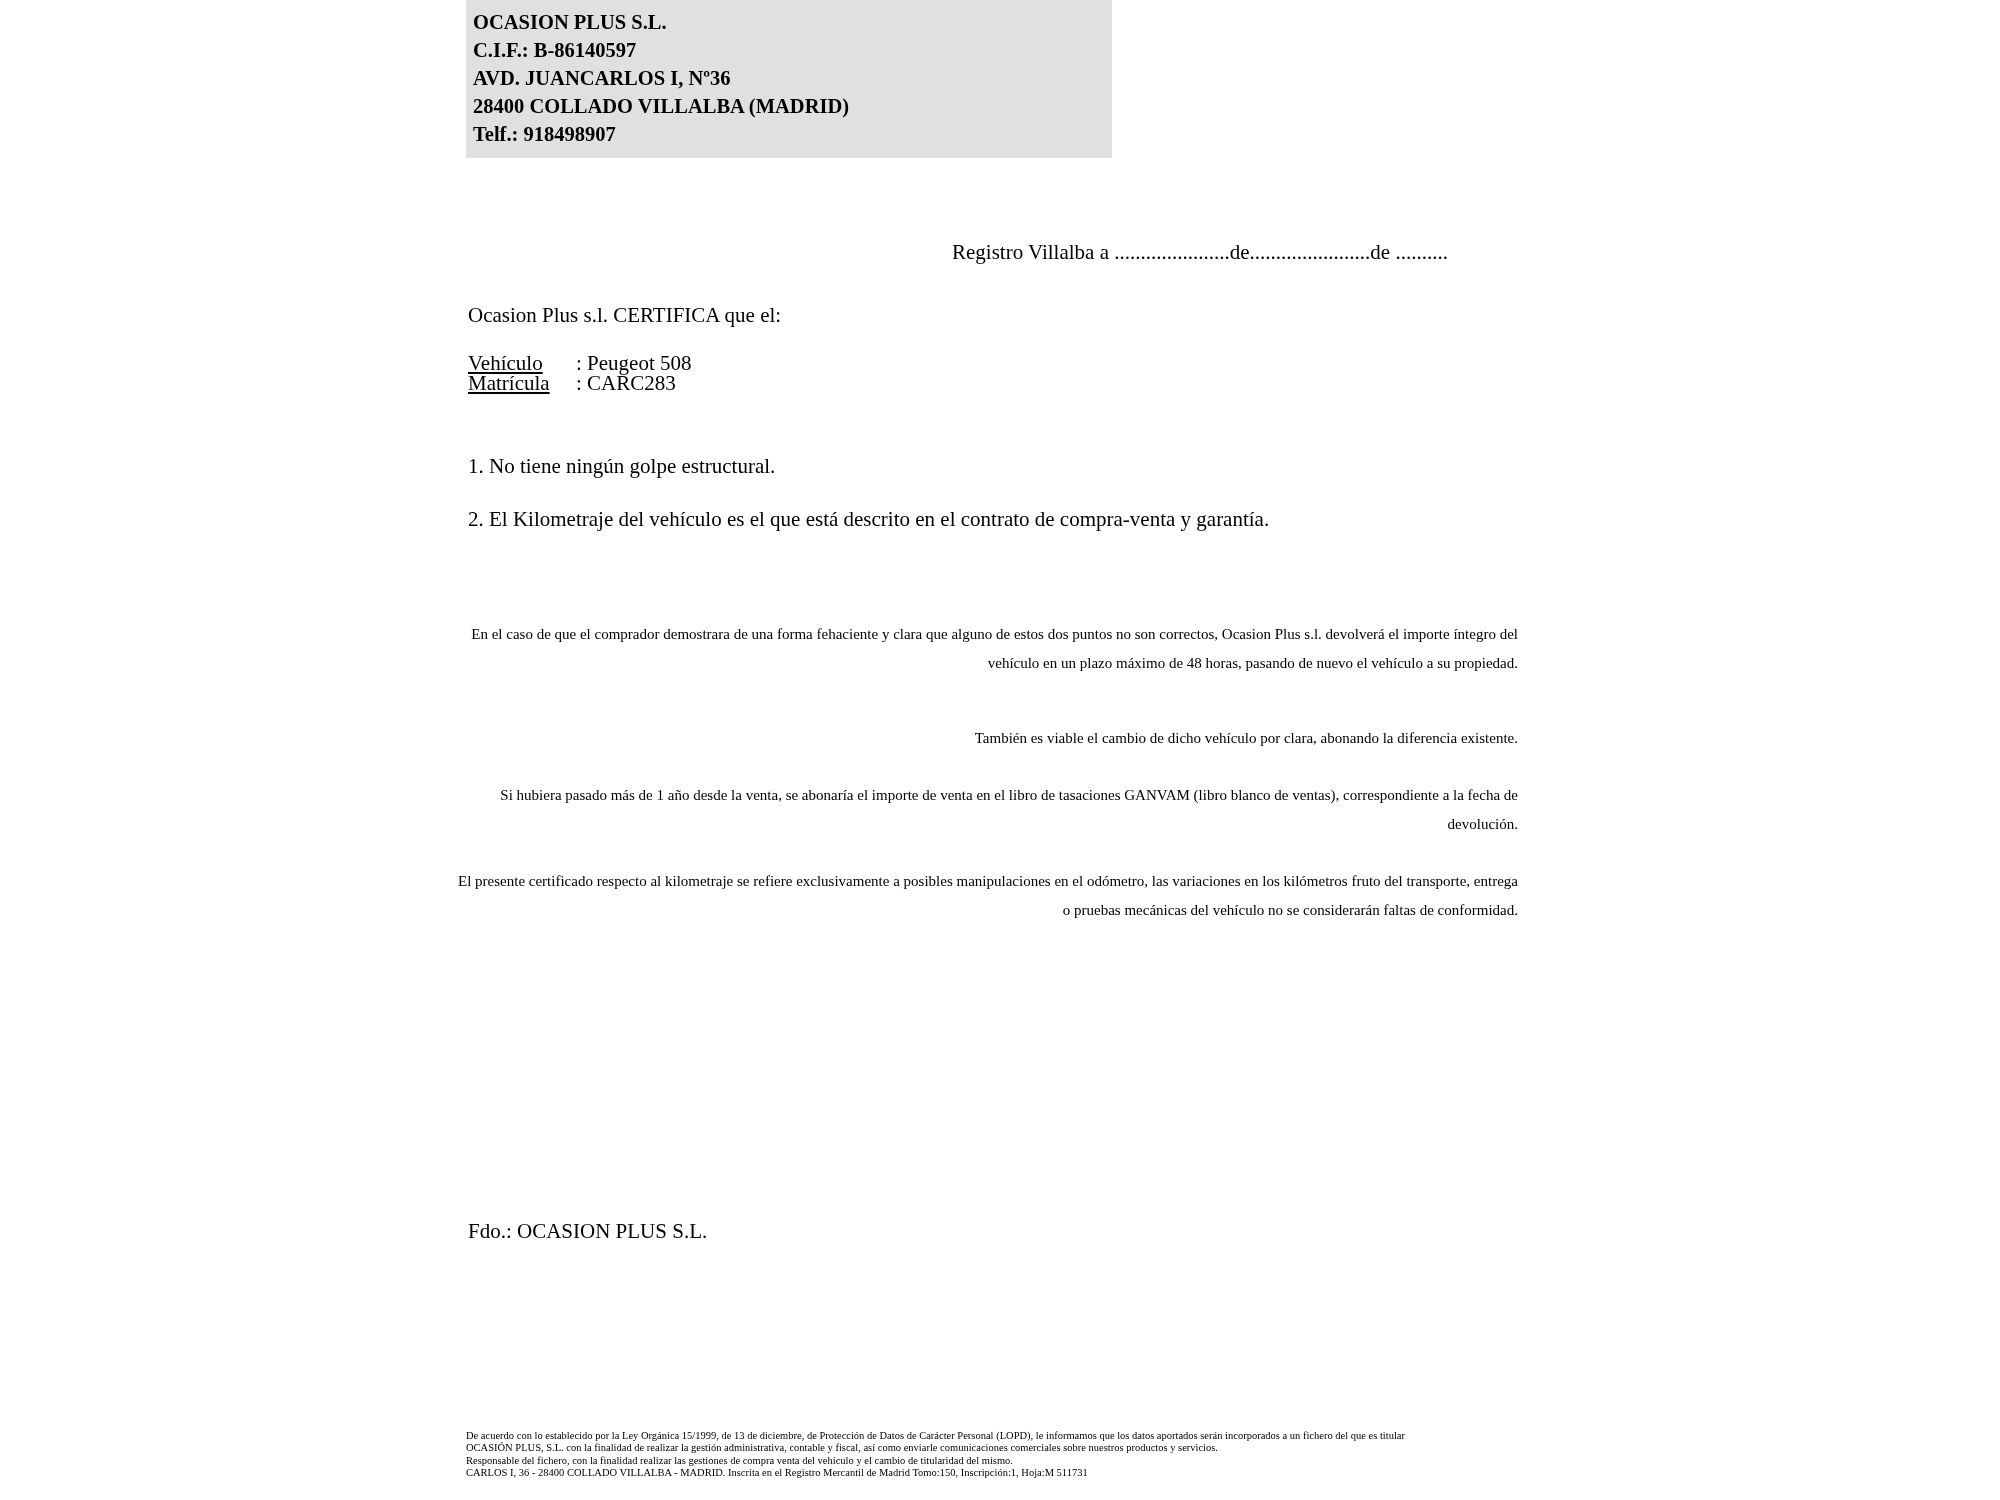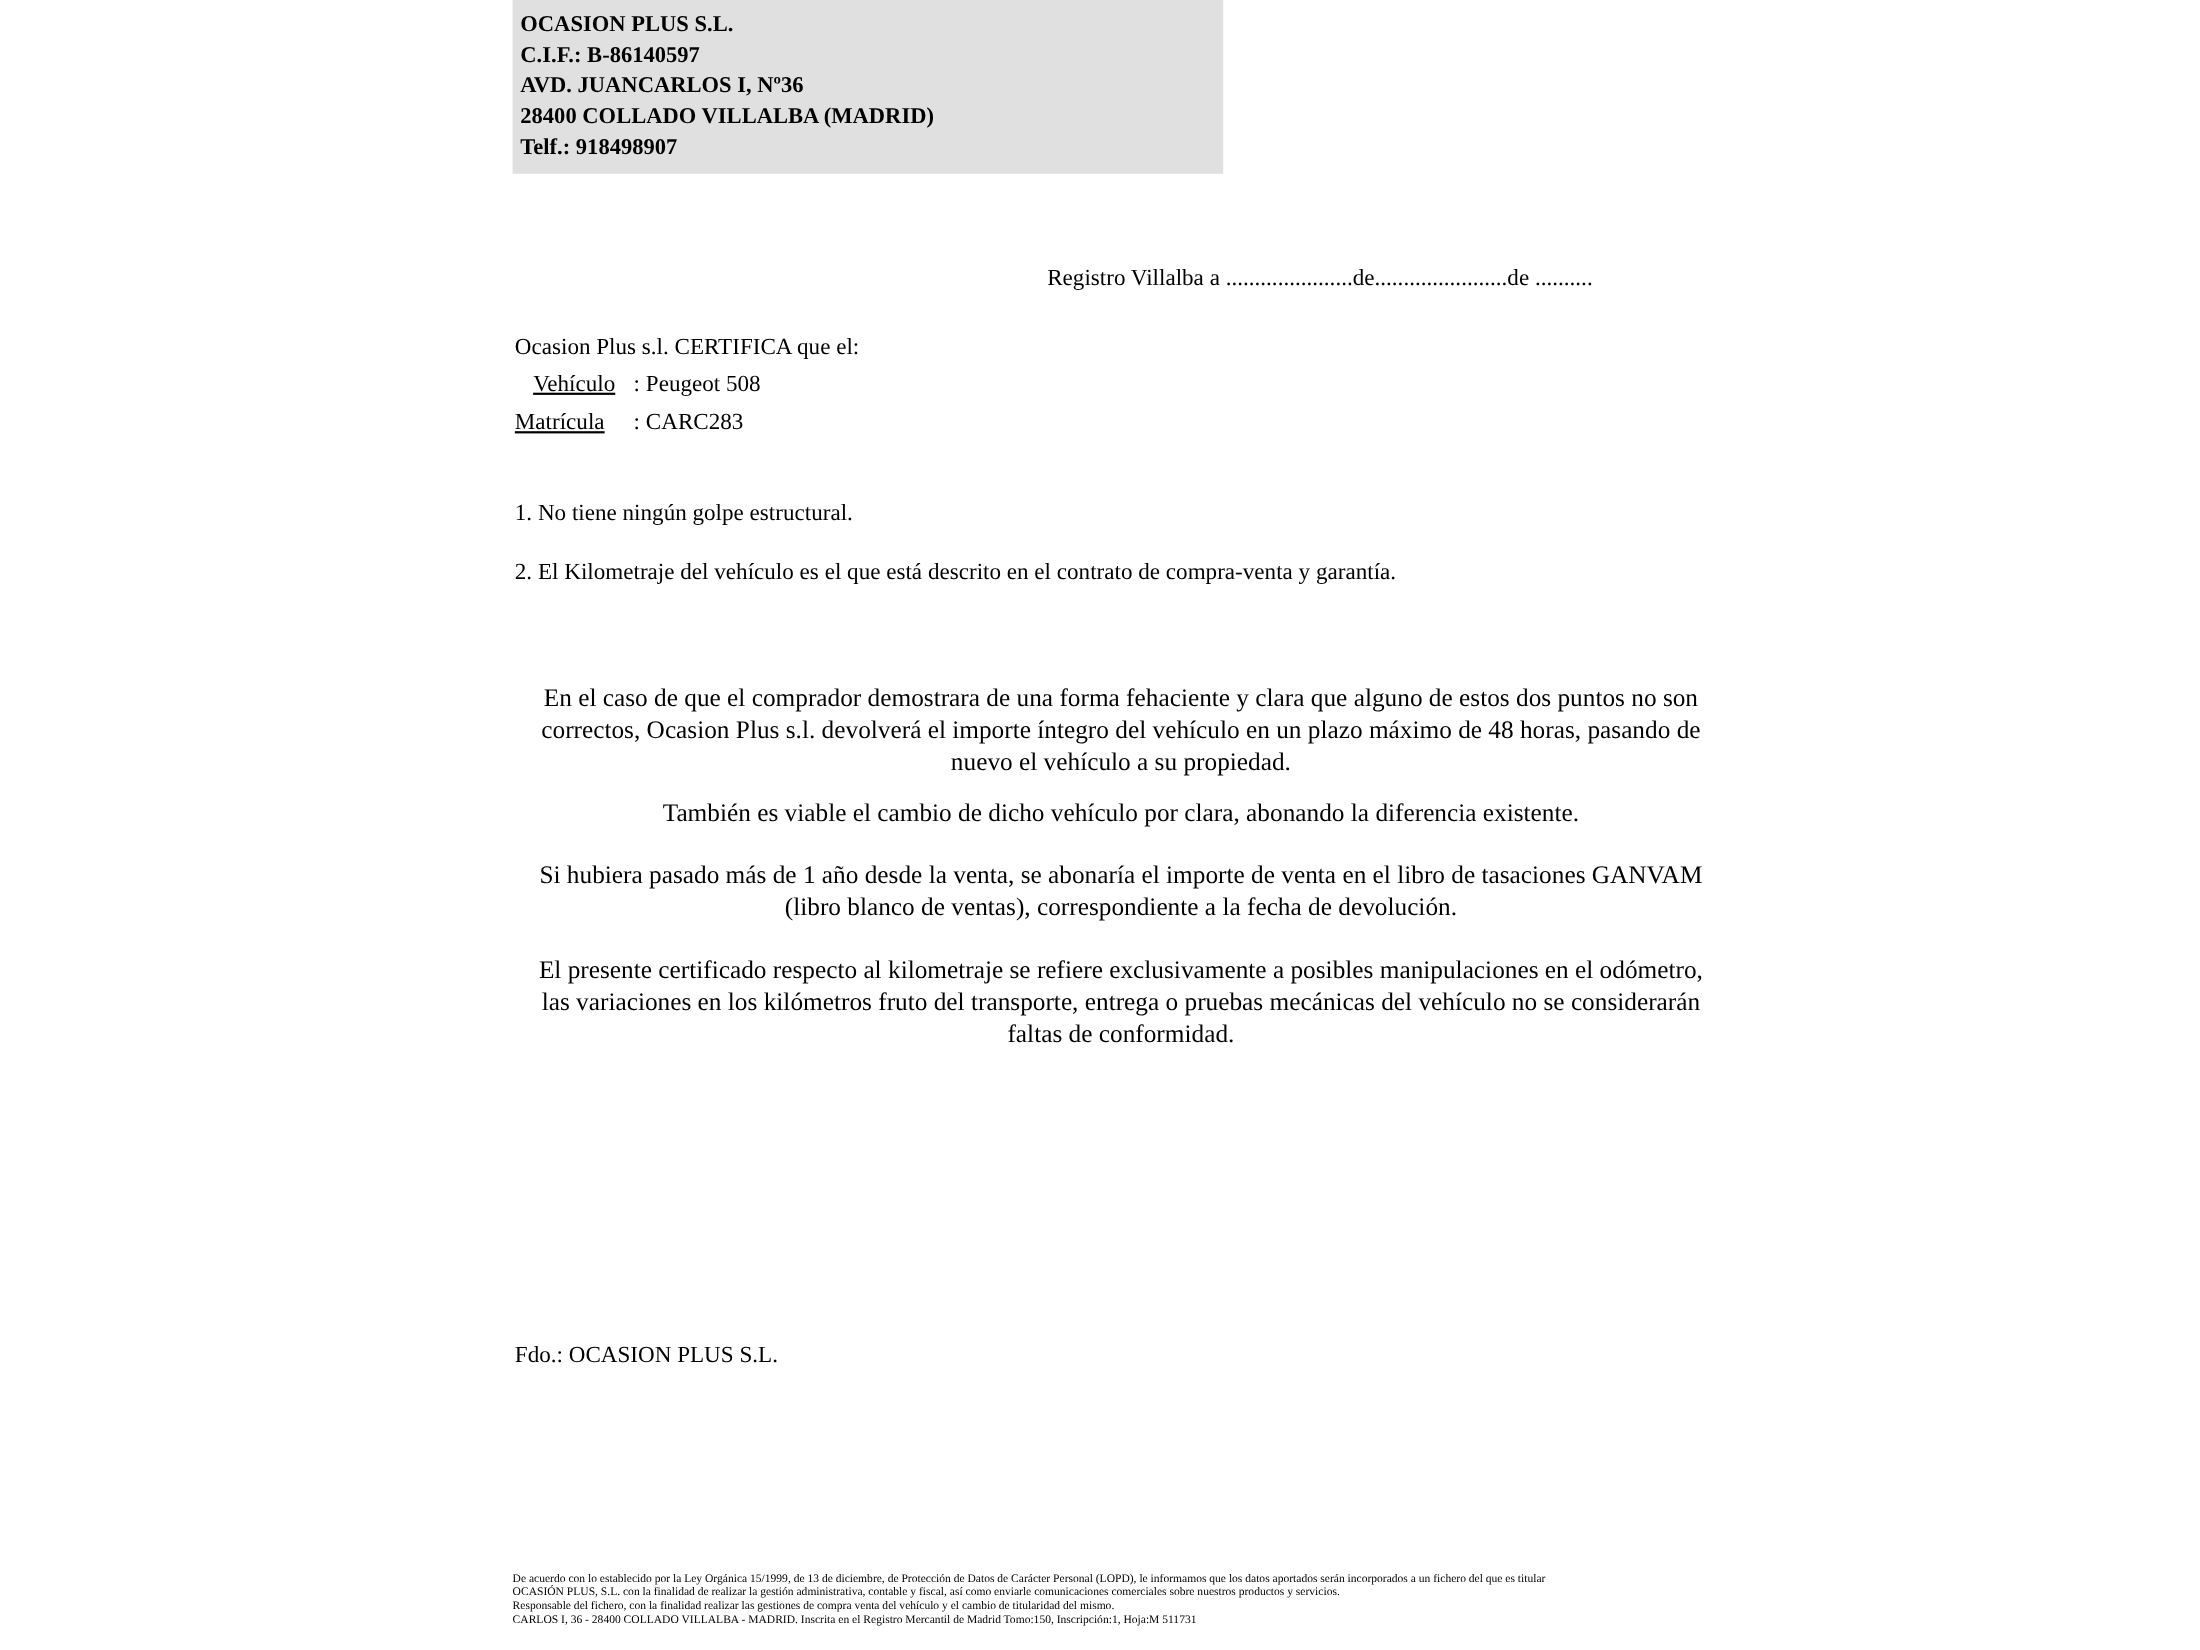--- a/index.html
+++ b/index.html
@@ -59,46 +59,46 @@
     top: 303px;
     font-size: 21px;
     white-space: nowrap;
   }
   .veh-row {
     position: absolute;
     left: 468px;
     font-size: 21px;
     white-space: nowrap;
   }
-  .veh-row.r1 { top: 336px; text-align: center; }
+  .veh-row.r1 { top: 351px; }
   .veh-row.r2 { top: 371px; }
   .veh-label {
     display: inline-block;
     width: 108px;
     text-decoration: underline;
   }
 
   
   .point {
     position: absolute;
     left: 468px;
     font-size: 21px;
     white-space: nowrap;
   }
   .point.p1 { top: 454px; }
   .point.p2 { top: 507px; }
 
   
   .para {
     position: absolute;
-    left: 484px;
+    left: 448px;
     width: 1070px;
-    font-size: 23px;
+    font-size: 15px;
     line-height: 29px;
-    text-align: center;
+    text-align: right;
   }
   .para.b1 { top: 620px; }
   .para.b2 { top: 724px; }
   .para.b3 { top: 781px; }
   .para.b4 { top: 867px; }
 
   
   .signature {
     position: absolute;
     left: 468px;

